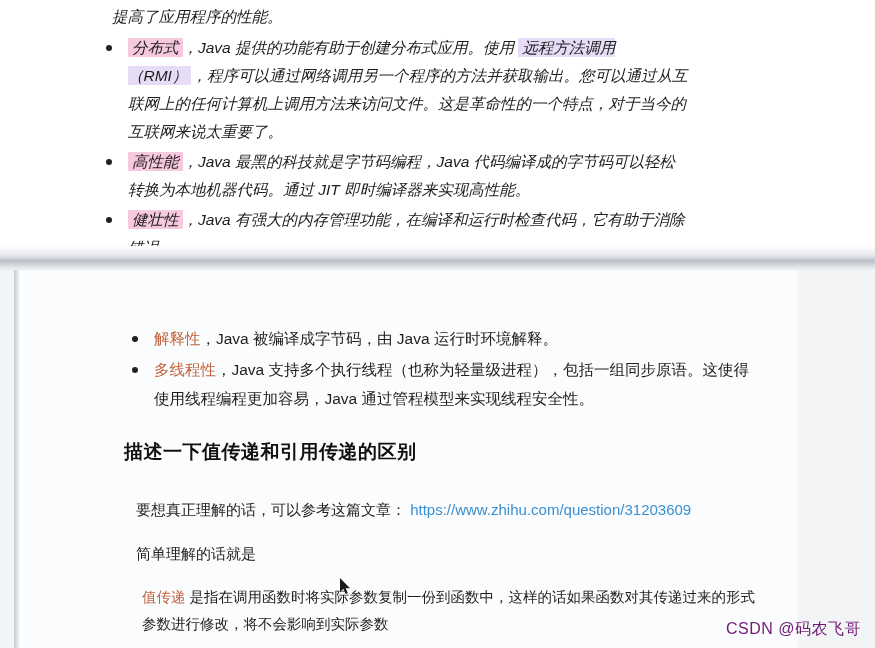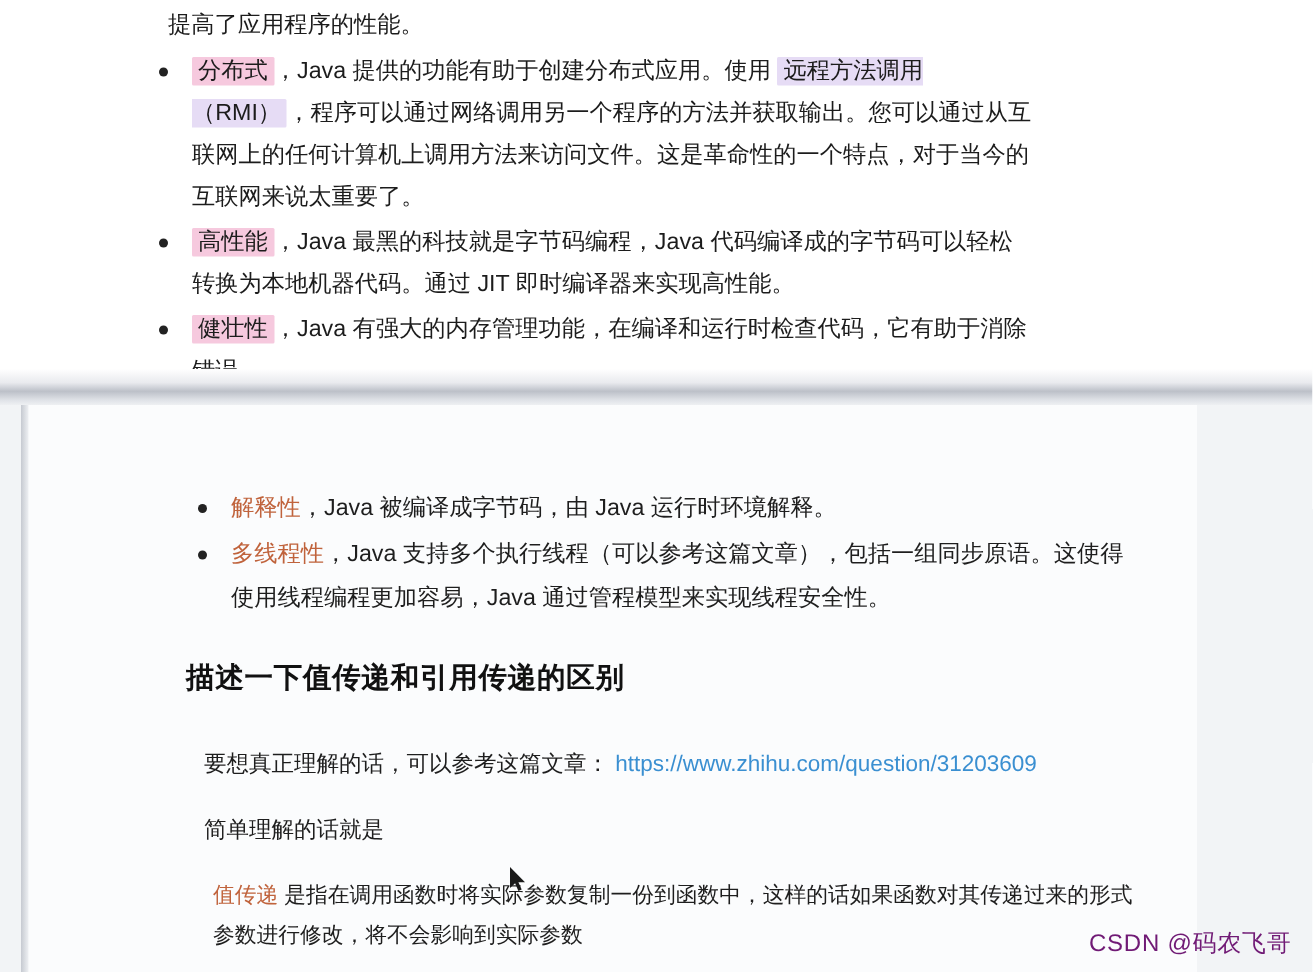--- a/index.html
+++ b/index.html
@@ -23,20 +23,21 @@
 
   
   .top-section {
     position: absolute;
     left: 0;
     top: 0;
     width: 718px;
     height: 246px;
     background: #ffffff;
     overflow: hidden;
+    font-style: italic;
   }
   .top-inner {
     padding: 4px 30px 0 100px;
   }
   .lead-line {
     font-size: 15.5px;
     line-height: 26px;
     color: #1c1c1c;
     margin: 0 0 4px 12px;
   }
@@ -208,21 +209,21 @@
 
   <div class="bottom-section">
     <div class="paper">
       <div class="paper-inner">
 
         <ul class="bullets">
           <li>
             <span class="hl-orange">解释性</span><span>，Java 被编译成字节码，由 Java 运行时环境解释。</span>
           </li>
           <li>
-            <span class="hl-orange">多线程性</span><span>，Java 支持多个执行线程（可以参考这篇文章），包括一组同步原语。这使得使用线程编程更加容易，Java 通过管程模型来实现线程安全性。</span>
+            <span class="hl-orange">多线程性</span><span>，Java 支持多个执行线程（也称为轻量级进程），包括一组同步原语。这使得使用线程编程更加容易，Java 通过管程模型来实现线程安全性。</span>
           </li>
         </ul>
 
         <h2 class="section-heading">描述一下值传递和引用传递的区别</h2>
 
         <p class="para">
           <span>要想真正理解的话，可以参考这篇文章：</span>
           <a class="link" href="#">https://www.zhihu.com/question/31203609</a>
         </p>
 

